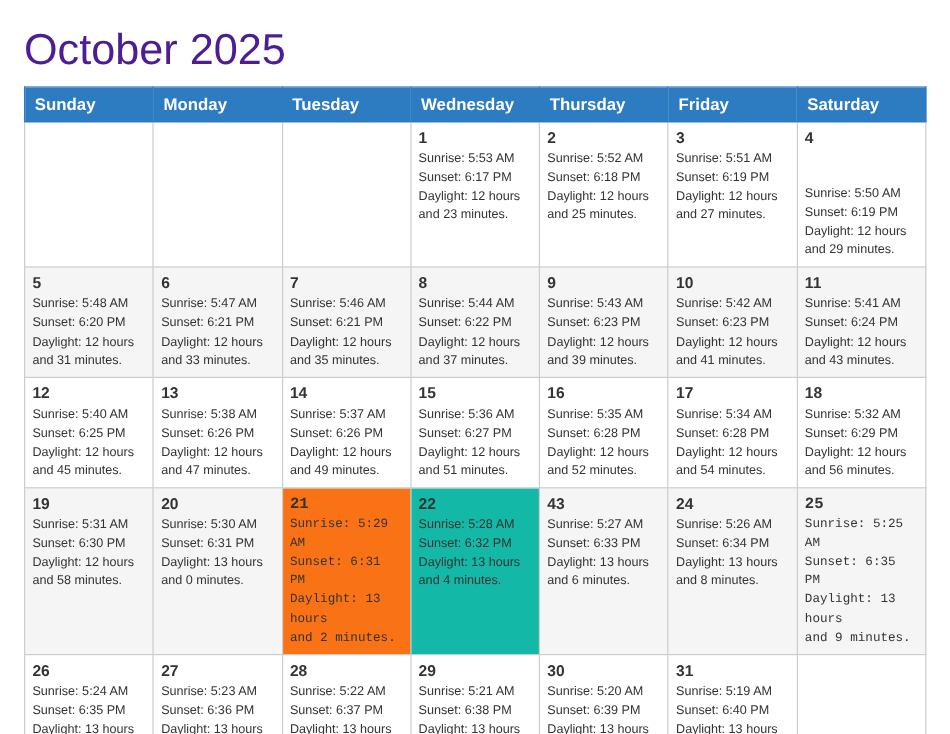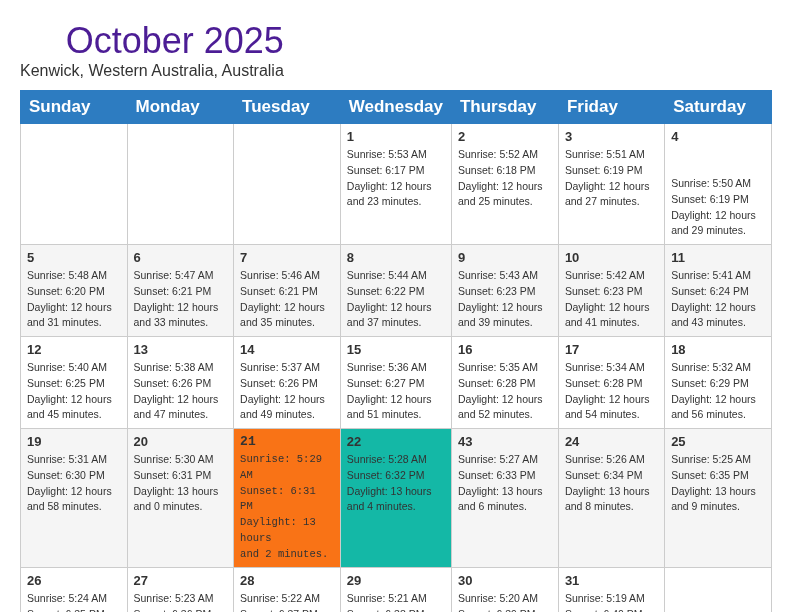--- a/index.html
+++ b/index.html
@@ -53,21 +53,21 @@
     .calendar {
       width: 100%;
       border-collapse: collapse;
       border: 1px solid #ccc;
     }
     .calendar th {
       background-color: #2d7cc1;
       color: white;
       text-align: left;
       padding: 6px 8px;
-      font-size: 17px;
+      font-size: 14px;
       font-weight: bold;
       border: 1px solid #2d7cc1;
     }
     .calendar td {
       vertical-align: top;
       border: 1px solid #ccc;
       padding: 5px 6px;
       width: calc(100% / 7);
       min-height: 80px;
       font-size: 11px;
@@ -90,21 +90,20 @@
       background-color: #fff;
     }
     .calendar thead tr th { background-color: #2d7cc1; }
   </style>
 </head>
 <body>
 
 <div class="header">
   <div class="title-section">
     <div class="month-title">October 2025</div>
-    <div class="location">Kenwick, Western Australia, Australia</div>
   </div>
 </div>
 
 <table class="calendar">
   <thead>
     <tr>
     <th>Sunday</th>
         <th>Monday</th>
         <th>Tuesday</th>
         <th>Wednesday</th>
@@ -285,21 +284,21 @@
 Daylight: 13 hours
 and 6 minutes.</div>
         </td>
         <td style="background-color: rgb(245, 245, 245);">
           <div class="day-number">24</div>
           <div class="day-info" style="white-space: pre-line;">Sunrise: 5:26 AM
 Sunset: 6:34 PM
 Daylight: 13 hours
 and 8 minutes.</div>
         </td>
-        <td style="background-color: rgb(245, 245, 245);">
+        <td style="background-color: rgb(245, 245, 245); font-family: Liberation Mono, monospace;">
           <div class="day-number">25</div>
           <div class="day-info" style="white-space: pre-line;">Sunrise: 5:25 AM
 Sunset: 6:35 PM
 Daylight: 13 hours
 and 9 minutes.</div>
         </td>
       </tr>
       <tr>
         <td>
           <div class="day-number">26</div>

